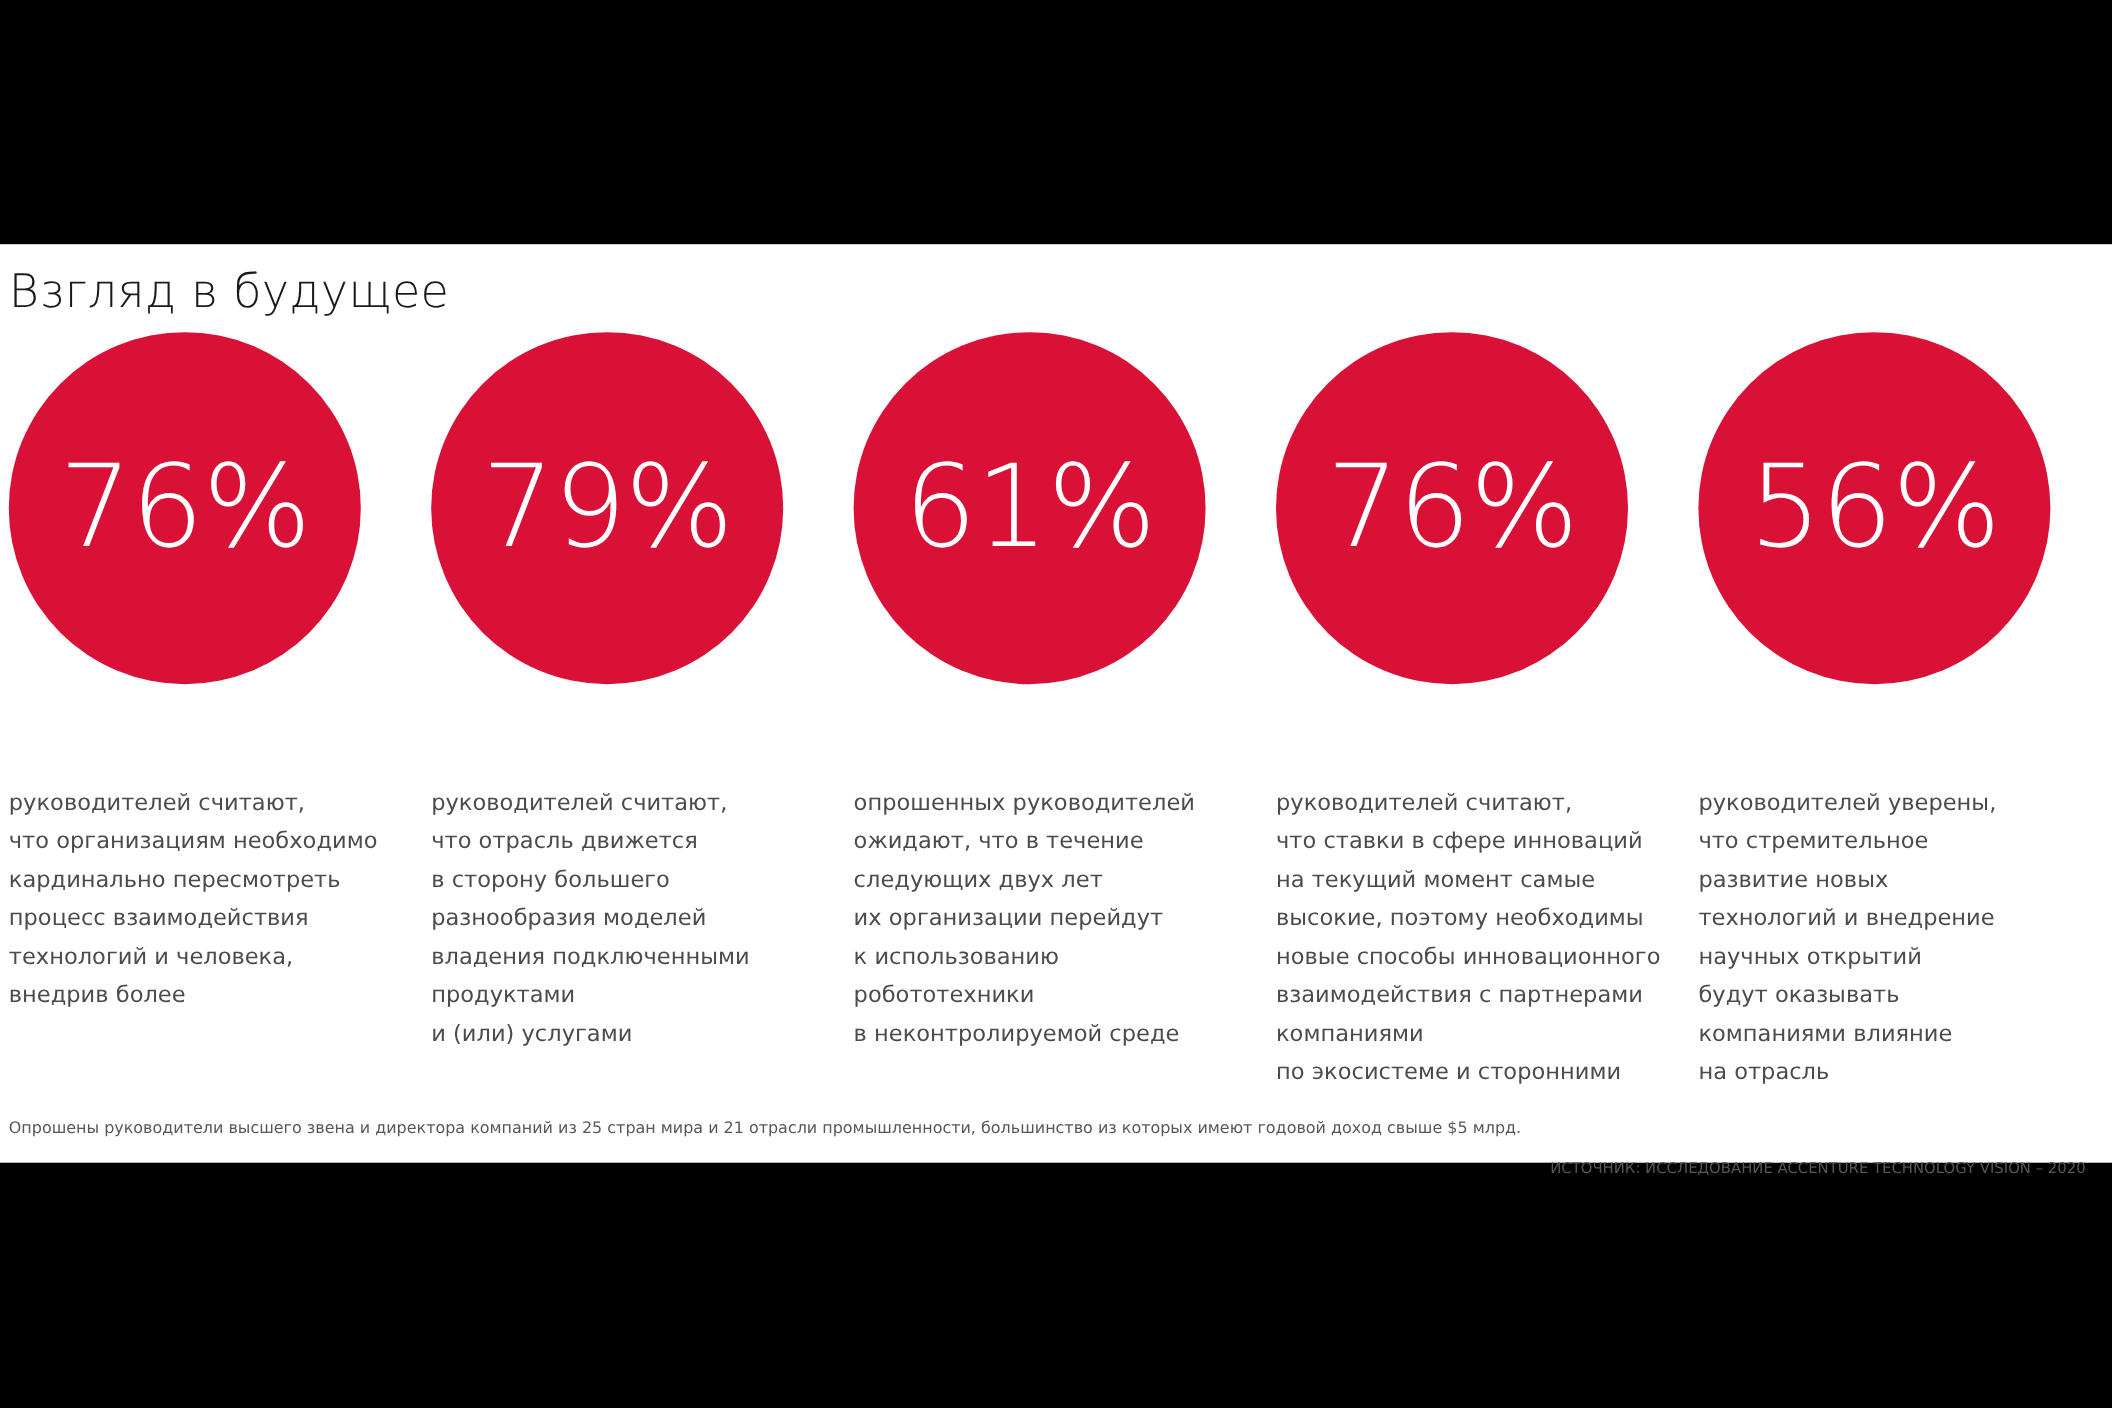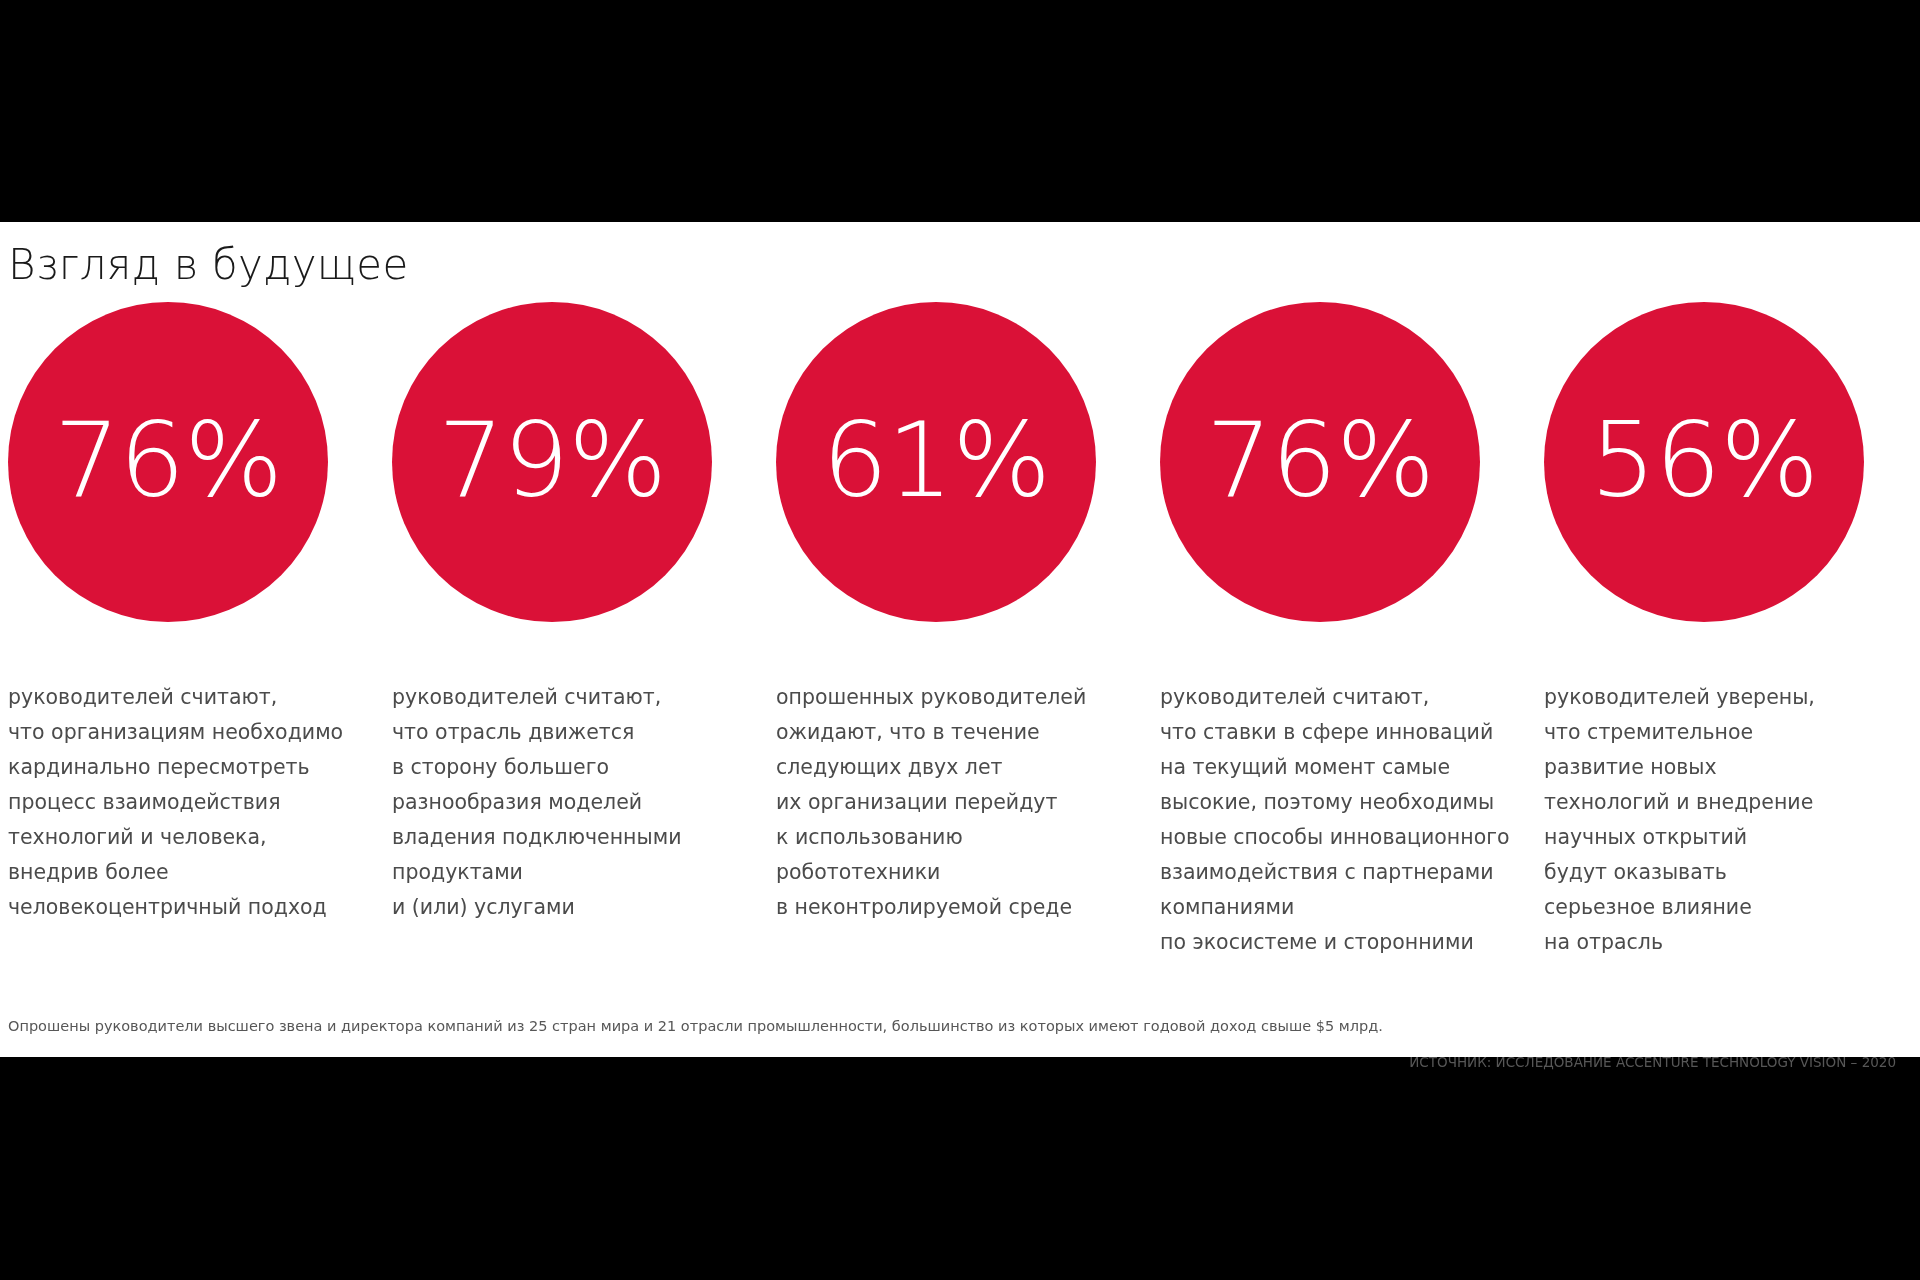--- a/index.html
+++ b/index.html
@@ -86,20 +86,21 @@
     color: #ffffff;
     font-size: 104px;
     font-weight: 300;
     font-family: "DejaVu Sans", sans-serif;
     letter-spacing: -1px;
     line-height: 1;
     transform: translateY(-2px);
   }
 
   .caption {
+    margin-top: 32px;
     padding-left: 8px;
     padding-right: 6px;
     color: #4b4b4b;
     font-size: 20.5px;
     font-weight: 400;
     line-height: 35px;
     font-family: "DejaVu Sans", sans-serif;
   }
 
   .caption .ln { display: block; white-space: nowrap; }
@@ -153,21 +154,20 @@
             <span class="pct">76%</span>
           </div>
         </div>
         <div class="caption">
           <span class="ln">руководителей считают,</span>
           <span class="ln">что организациям необходимо</span>
           <span class="ln">кардинально пересмотреть</span>
           <span class="ln">процесс взаимодействия</span>
           <span class="ln">технологий и человека,</span>
           <span class="ln">внедрив более</span>
-          <span class="ln">человекоцентричный подход</span>
         </div>
       </div>
 
       <div class="col">
         <div class="circle-wrap">
           <div class="circle">
             <span class="pct">79%</span>
           </div>
         </div>
         <div class="caption">
@@ -222,21 +222,21 @@
             <span class="pct">56%</span>
           </div>
         </div>
         <div class="caption">
           <span class="ln">руководителей уверены,</span>
           <span class="ln">что стремительное</span>
           <span class="ln">развитие новых</span>
           <span class="ln">технологий и внедрение</span>
           <span class="ln">научных открытий</span>
           <span class="ln">будут оказывать</span>
-          <span class="ln">серьезное влияние</span>
+          <span class="ln">компаниями влияние</span>
           <span class="ln">на отрасль</span>
         </div>
       </div>
 
     </div>
 
     <div class="footnote-row">
       <div class="footnote-left">Опрошены руководители высшего звена и директора компаний из 25 стран мира и 21 отрасли промышленности, большинство из которых имеют годовой доход свыше $5 млрд.</div>
       <div class="footnote-right">ИСТОЧНИК: ИССЛЕДОВАНИЕ ACCENTURE TECHNOLOGY VISION – 2020</div>
     </div>

